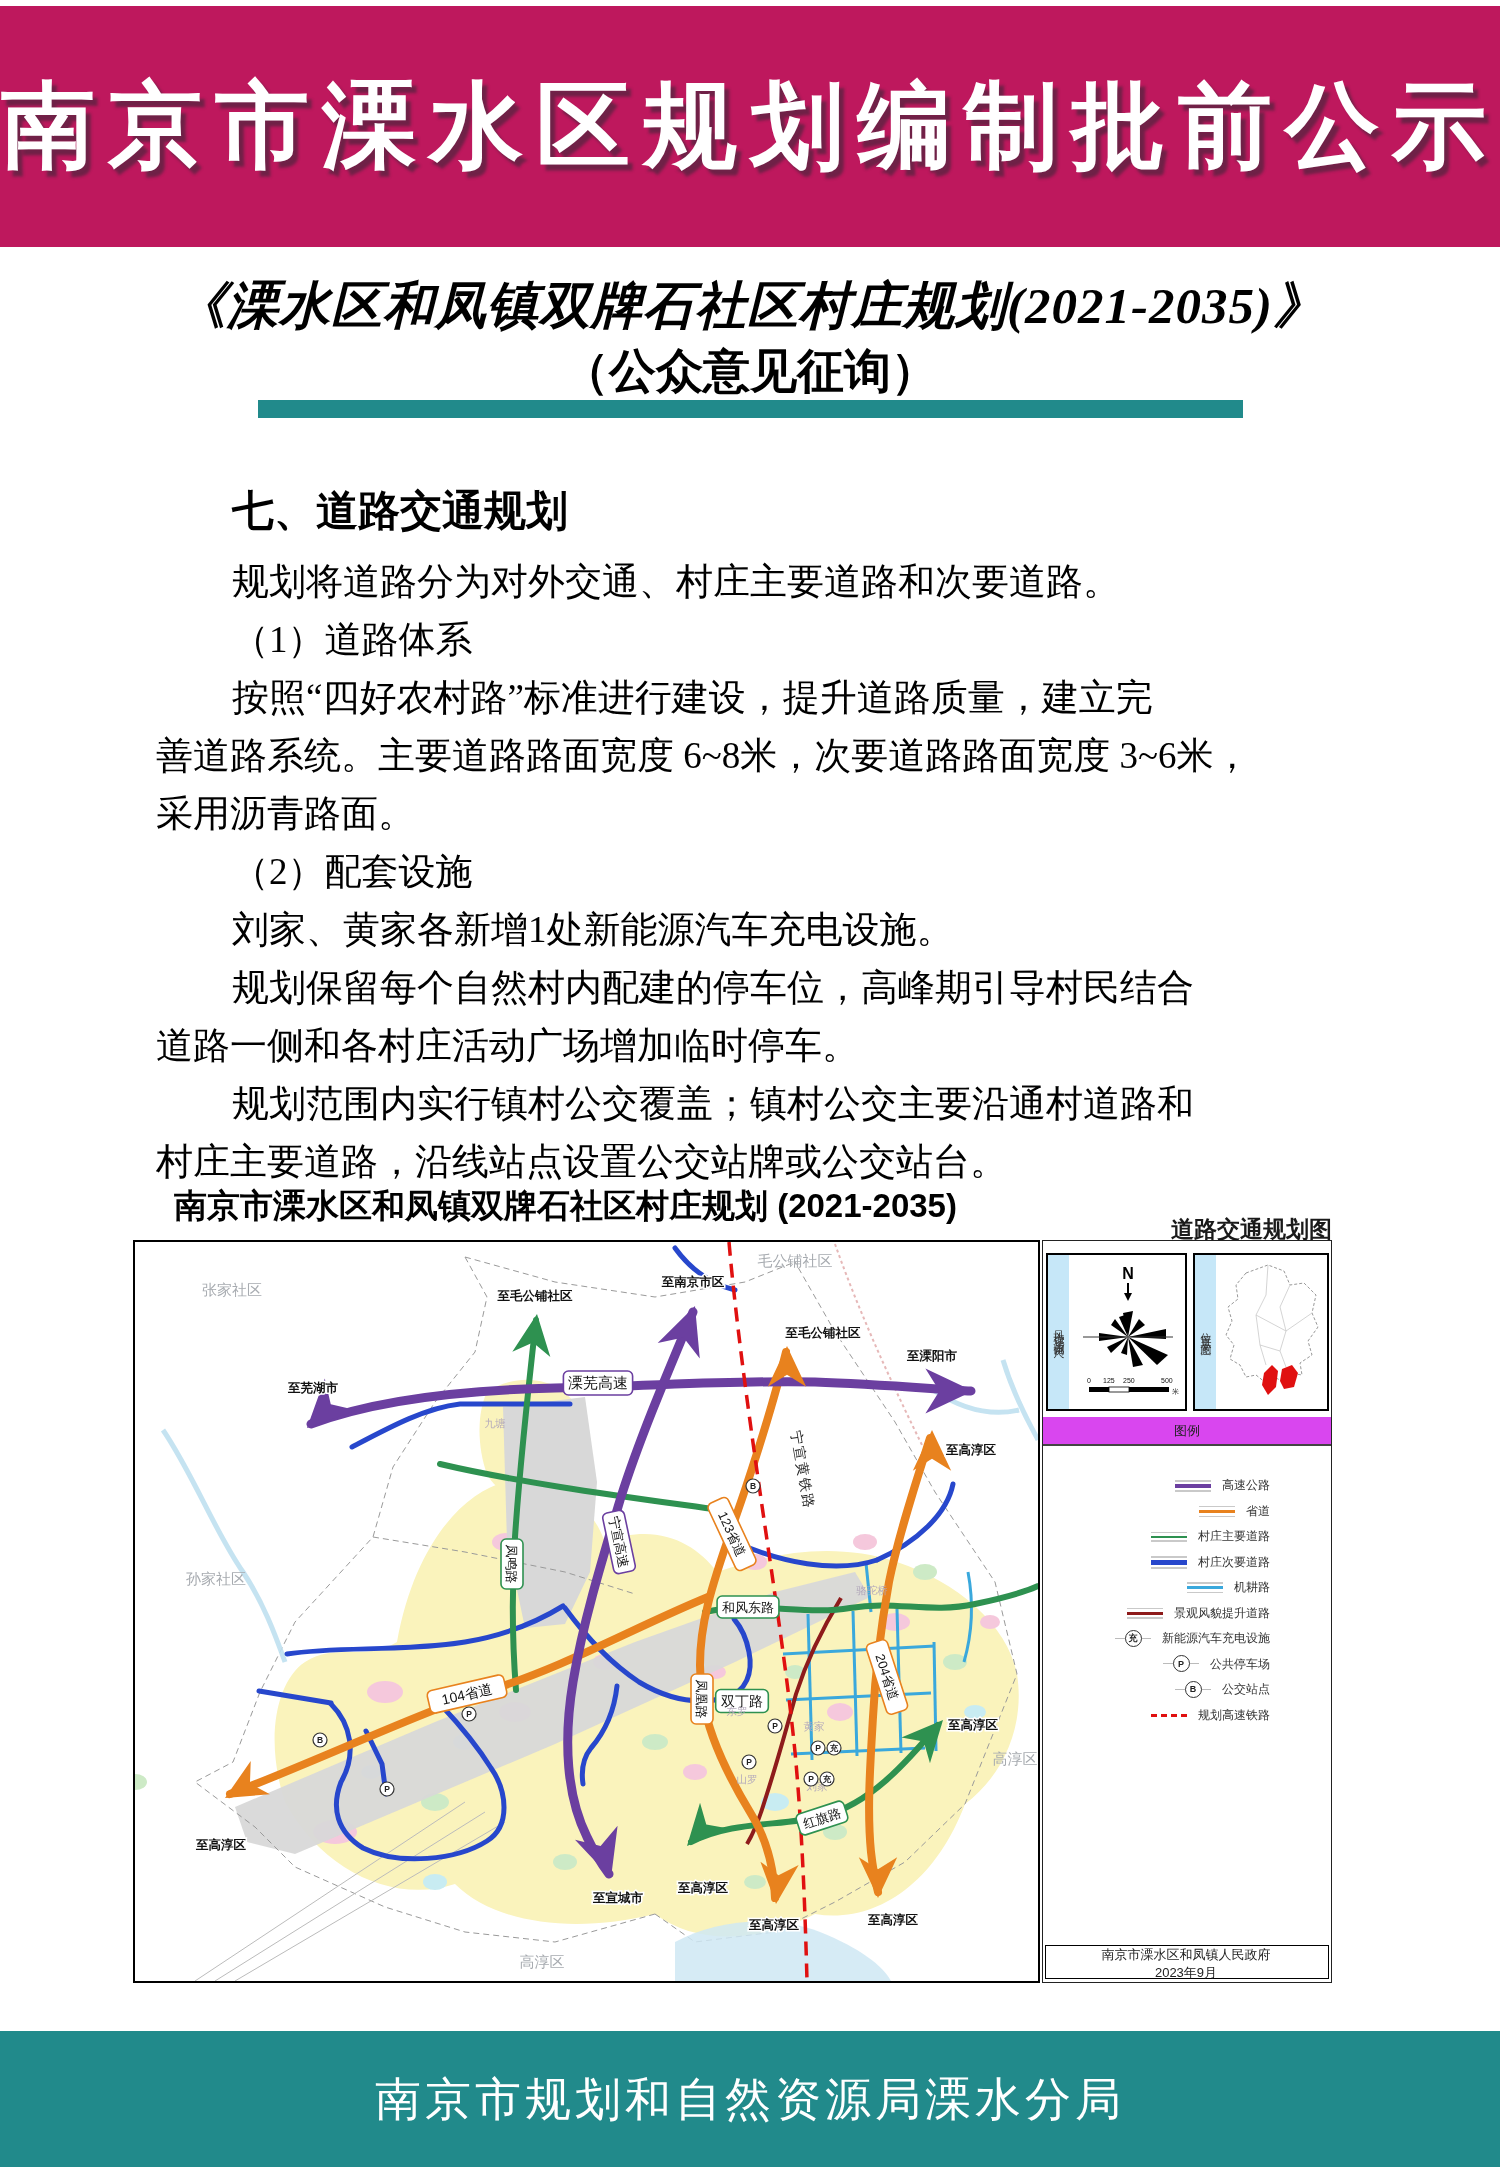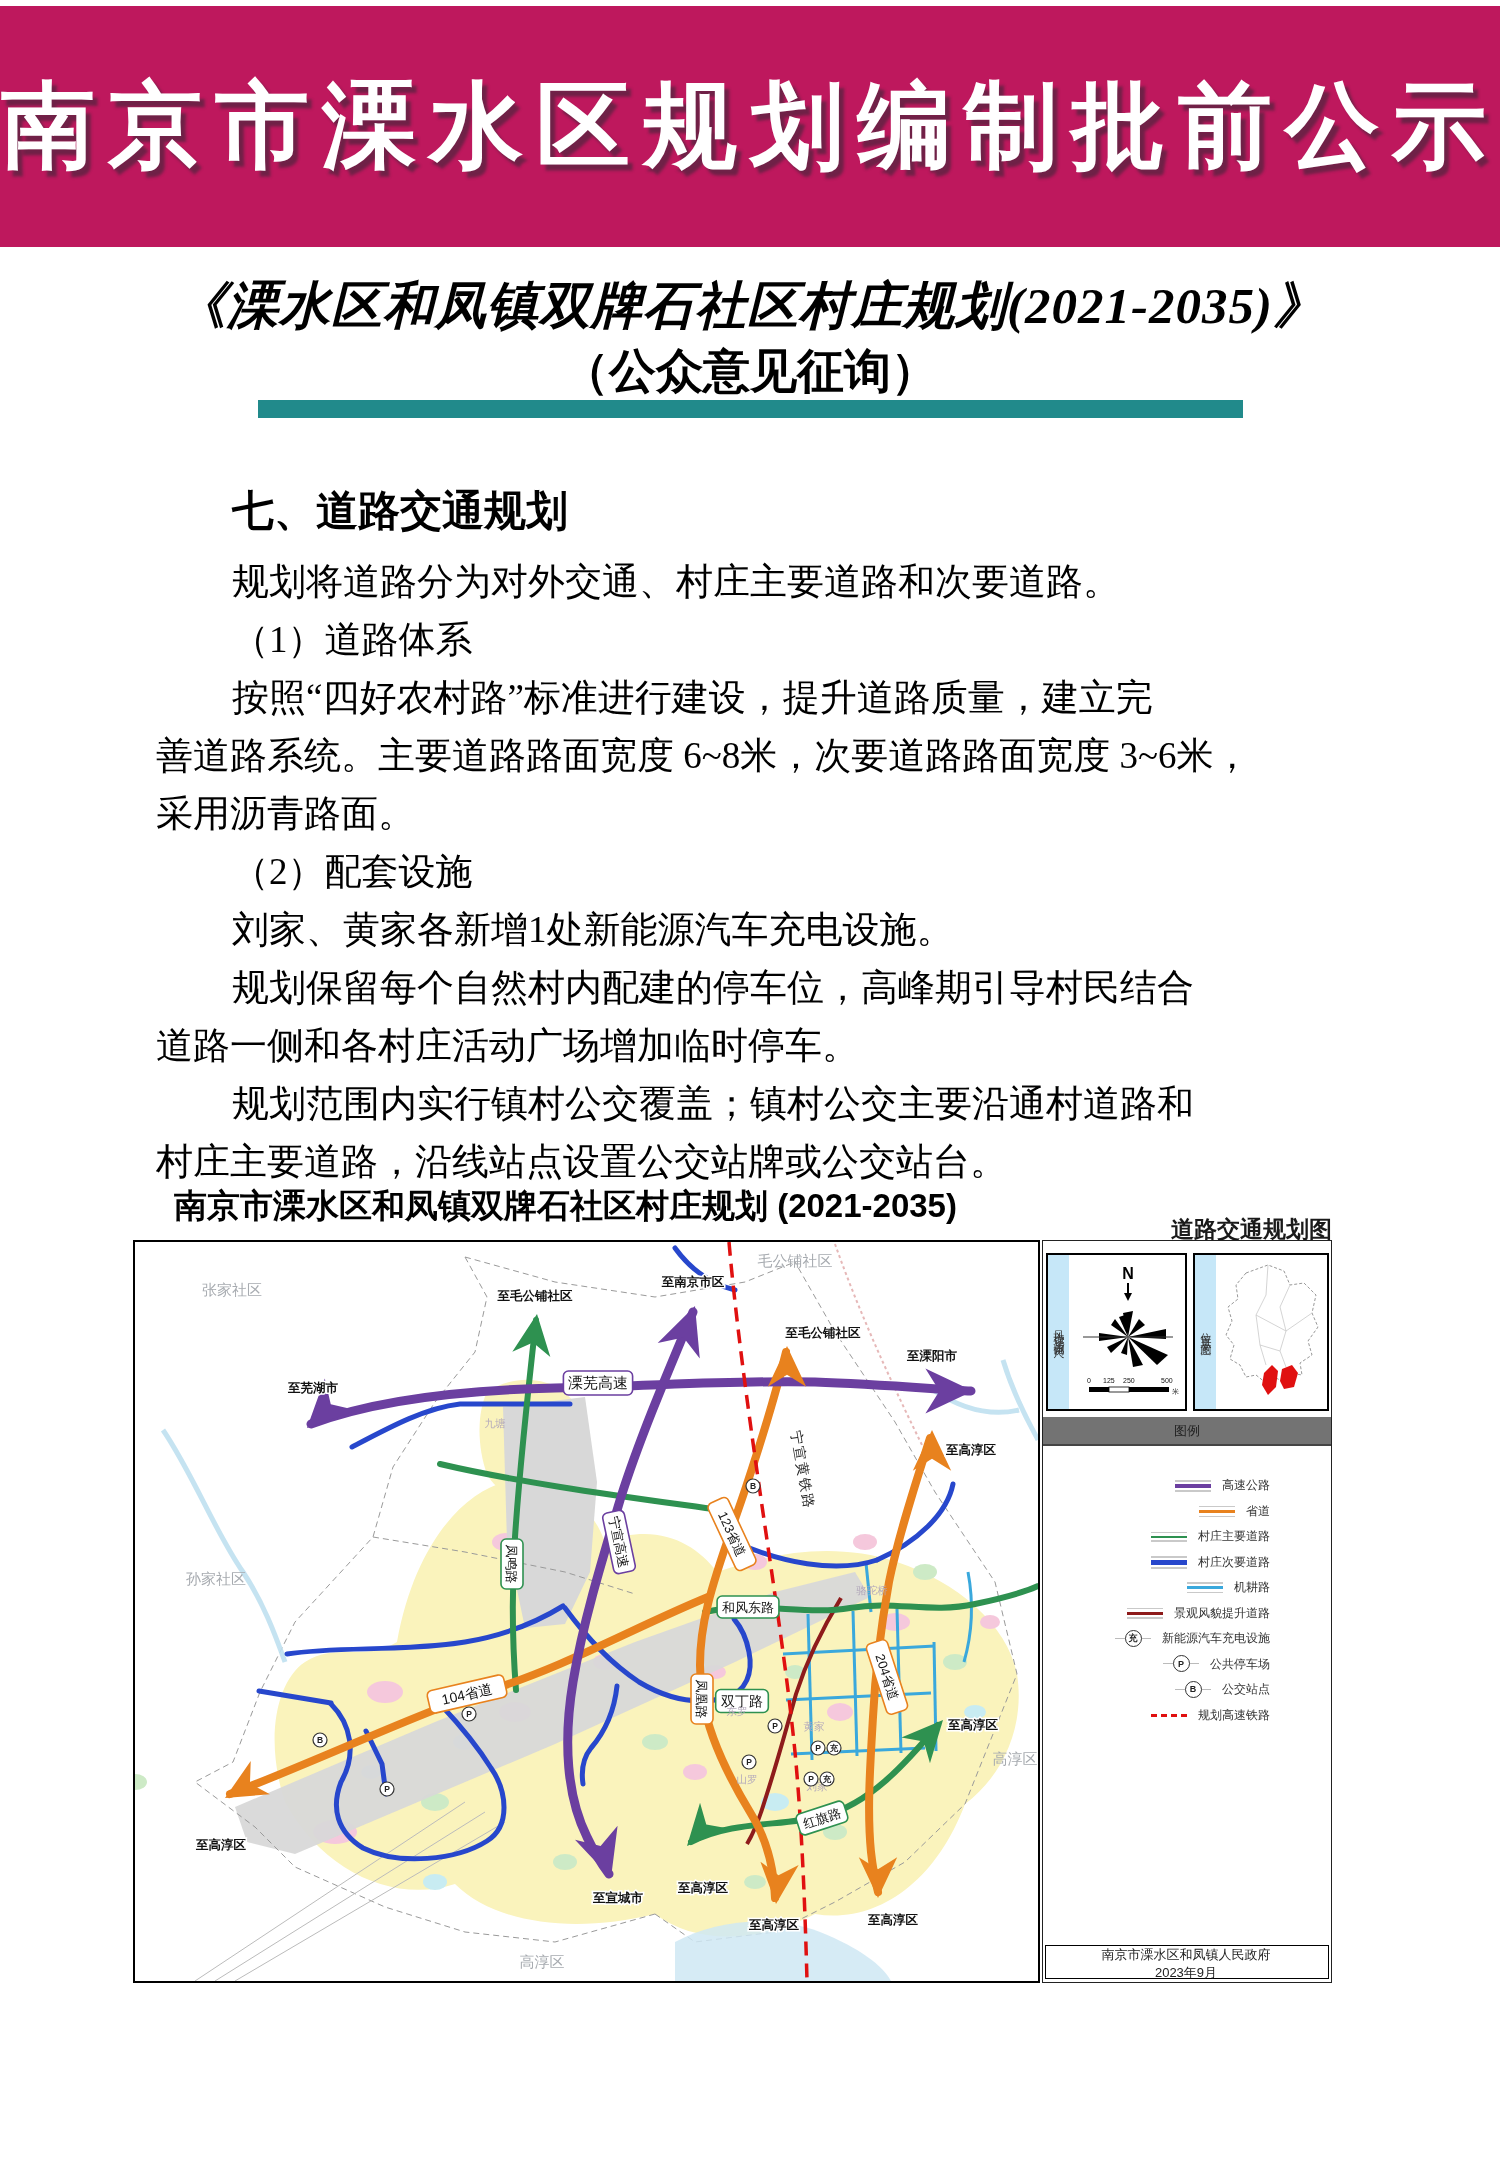--- a/index.html
+++ b/index.html
@@ -32,21 +32,21 @@
   
   .right-col{position:absolute;left:1042px;top:1240px;width:290px;height:743px;border:1px solid #222;
       background:#fff;box-sizing:border-box;font-family:"Liberation Sans","DejaVu Sans",sans-serif;}
   .panel{position:absolute;top:12px;height:158px;border:2px solid #000;background:#fff;box-sizing:border-box;}
   .panelA{left:3px;width:141px;}
   .panelB{left:150px;width:136px;}
   .vstrip{position:absolute;left:0;top:0;bottom:0;width:21px;background:#c6e7f8;}
   .vtext{position:absolute;left:3px;top:50%;transform:translateY(-50%);
       writing-mode:vertical-rl;text-orientation:upright;font-size:11px;letter-spacing:3px;color:#333;}
   .panel-inner{position:absolute;left:21px;top:0;right:0;bottom:0;}
-  .legend-bar{position:absolute;left:0;top:176px;width:100%;height:29px;background:#737373;
+  .legend-bar{position:absolute;left:0;top:176px;width:100%;height:29px;background:#d946ef;
       border-bottom:2px solid #444;box-sizing:border-box;text-align:center;
       font-size:13px;line-height:27px;color:#222;}
   .legend-list{position:absolute;left:72px;top:232px;}
   .lrow{display:flex;align-items:center;height:25.5px;justify-content:flex-end;}
   .lswatch{width:36px;margin-right:11px;flex:none;}
   .ltext{font-size:12px;color:#333;white-space:nowrap;}
   .lcirc{width:15px;height:15px;border:1.3px solid #333;border-radius:50%;background:#fff;
       display:flex;align-items:center;justify-content:center;font-size:9px;font-weight:bold;color:#222;
       margin:0 auto;}
   .sig-box{position:absolute;left:2px;right:2px;bottom:3px;height:32px;border:1px solid #000;
@@ -467,13 +467,16 @@
           </div>
           <div class="ltext">规划高速铁路</div>
         </div>
       </div>
     <div class="sig-box">
       <span>南京市溧水区和凤镇人民政府</span>
       <span>2023年9月</span>
     </div>
   </div>
 
+  <div class="footer">
+    <div class="footer-text">南京市规划和自然资源局溧水分局</div>
+  </div>
 </div>
 
 </body></html>

